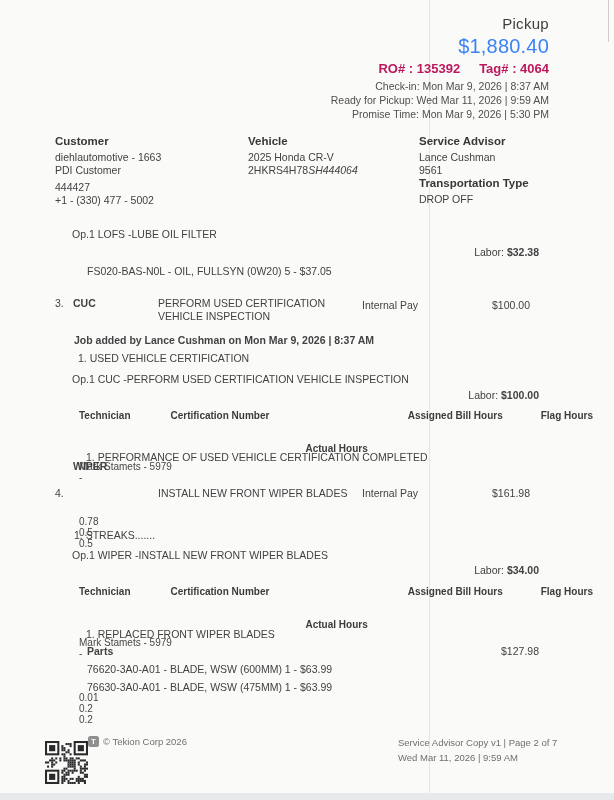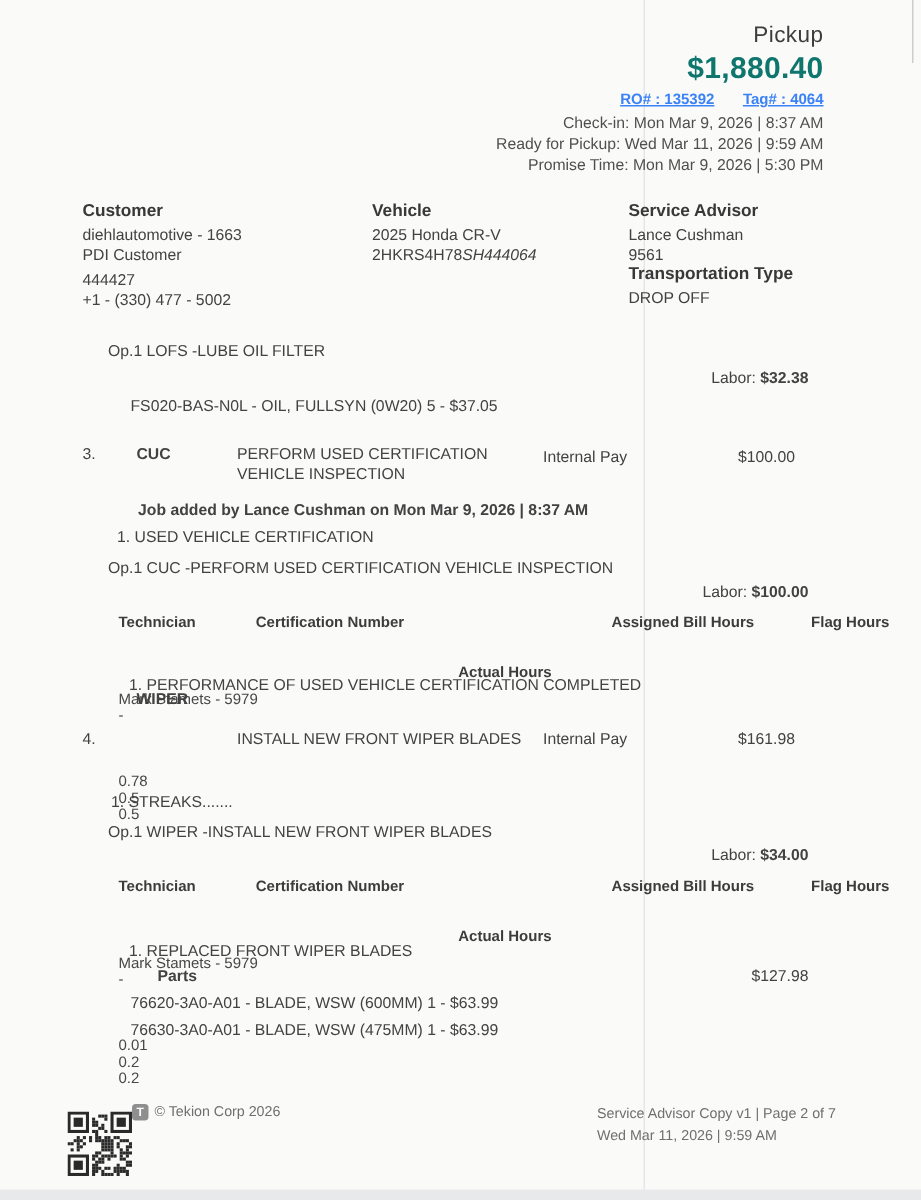--- a/index.html
+++ b/index.html
@@ -9,33 +9,33 @@
     font-family:"Liberation Sans","DejaVu Sans",sans-serif;
   }
   .paper {
     position:relative; width:614px; height:800px;
     background:#fafaf9; overflow:hidden;
     color:#424242;
     font-size:10.5px;
     -webkit-font-smoothing:antialiased;
   }
   .abs { position:absolute; }
-  .b { font-weight:700;margin-left:18px; }
+  .b { font-weight:700; }
   .m { font-weight:500; }
   .right { text-align:right; }
 
   
   .scan-vline { position:absolute; left:429px; top:0; width:1px; height:793px; background:#e6e6ea; }
   .scan-bottom { position:absolute; left:0; bottom:0; width:614px; height:7px; background:#e7e9ea; }
   .scan-redge { position:absolute; right:5px; top:0; width:1px; height:42px; background:#cdcdcd; }
 
   
   .inv-title { font-size:15px; font-weight:500; color:#3d3d3d; letter-spacing:0.3px; }
-  .inv-total { font-size:20px; font-weight:700; color:#0f766e; margin-top:3px; letter-spacing:0.2px; }
-  .ro-line   { font-size:10px; font-weight:700; color:#3b82f6;text-decoration:underline; }
+  .inv-total { font-size:20px; font-weight:400; color:#3b82f6; margin-top:3px; letter-spacing:0.2px; }
+  .ro-line   { font-size:13px; font-weight:700; color:#be185d; }
   .hdr-dates { font-size:10.5px; color:#4f4f4f; line-height:13.8px; margin-top:4px; }
 
   
   .blk-title { font-size:11.5px; font-weight:700; color:#383838; margin-bottom:4px; }
   .blk-line  { line-height:13px; }
 
   
   .job-title { width:200px; line-height:13px; font-weight:400; }
   .op-line .op-code { font-weight:400;margin-top:28px; }
   .labor-line .amt { font-weight:700; }

